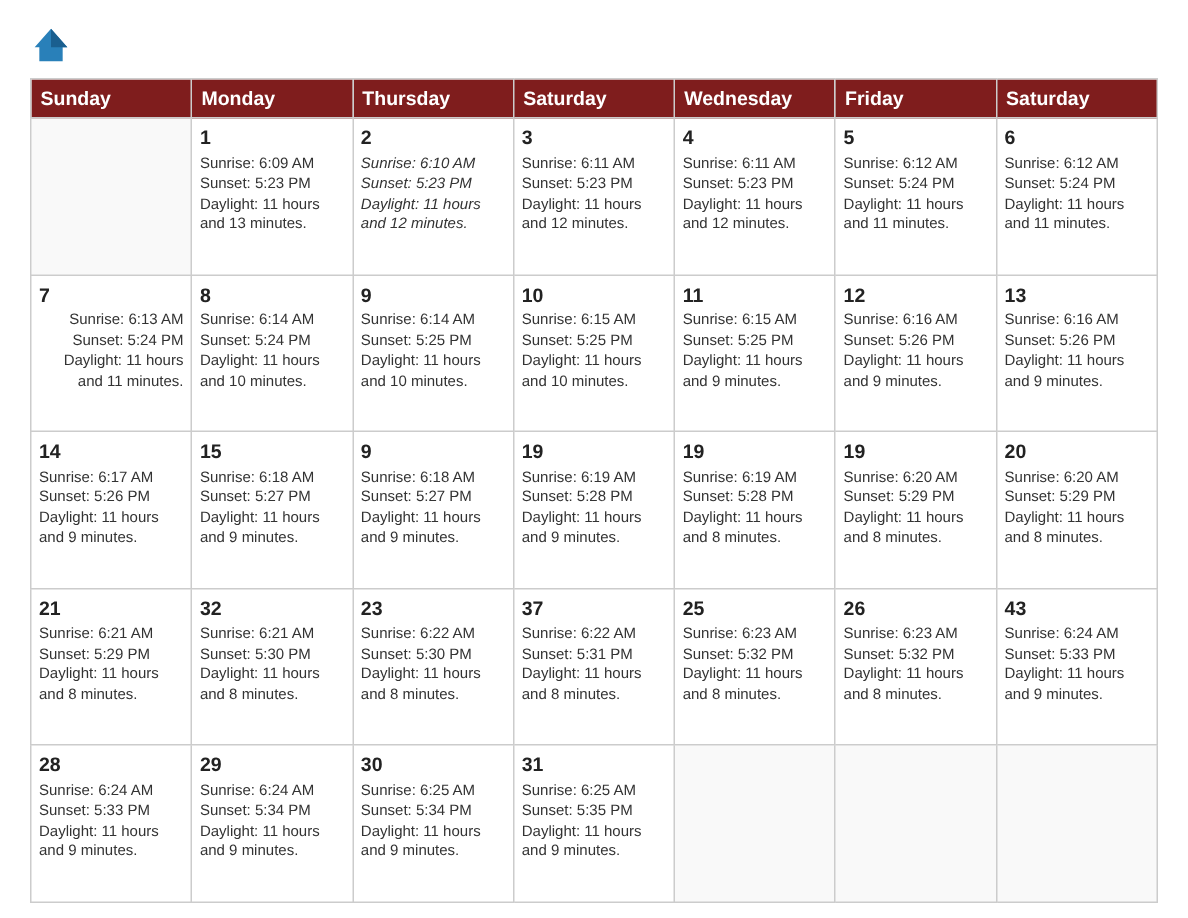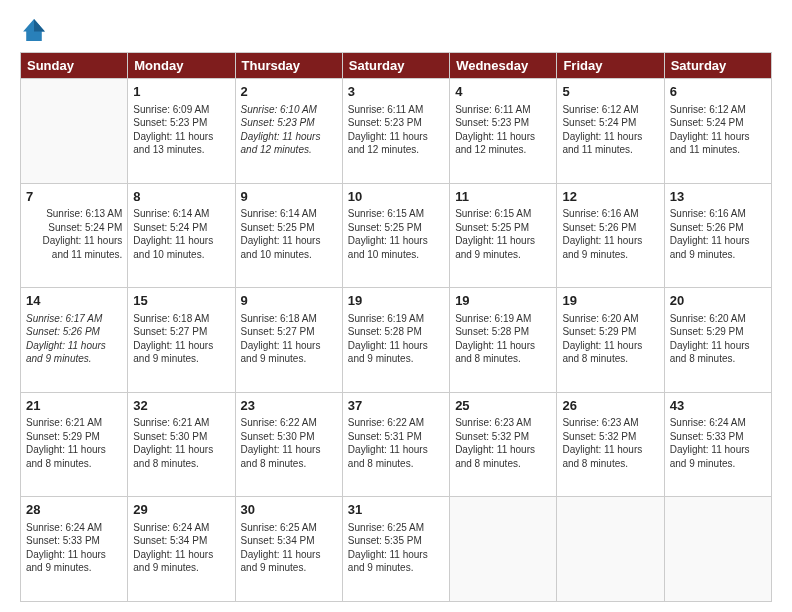--- a/index.html
+++ b/index.html
@@ -218,21 +218,21 @@
             <span class="day-number">13</span>
             <div class="day-info" style="white-space: pre-line;">Sunrise: 6:16 AM
 Sunset: 5:26 PM
 Daylight: 11 hours
 and 9 minutes.</div>
           </td>
         </tr>
         <tr>
           <td>
             <span class="day-number">14</span>
-            <div class="day-info" style="white-space: pre-line; font-style: italic;">Sunrise: 6:17 AM
+            <div class="day-info" style="white-space: pre-line;">Sunrise: 6:17 AM
 Sunset: 5:26 PM
 Daylight: 11 hours
 and 9 minutes.</div>
           </td>
           <td>
             <span class="day-number">15</span>
             <div class="day-info" style="white-space: pre-line;">Sunrise: 6:18 AM
 Sunset: 5:27 PM
 Daylight: 11 hours
 and 9 minutes.</div>

